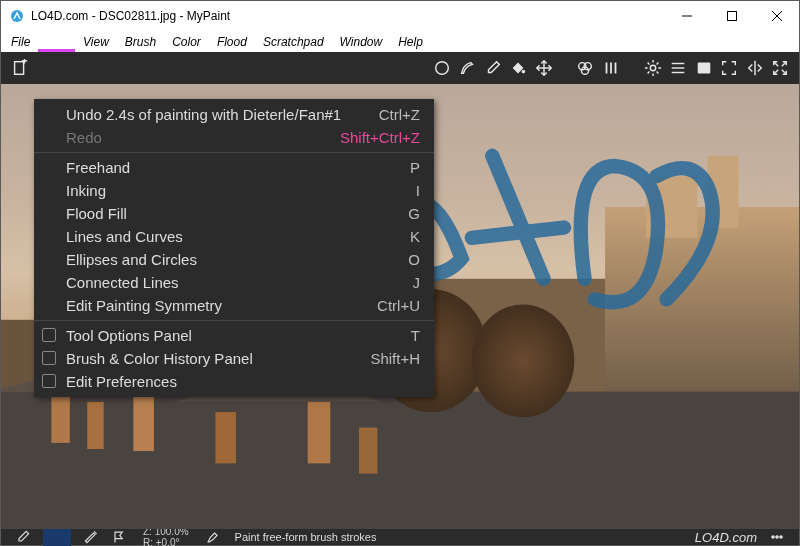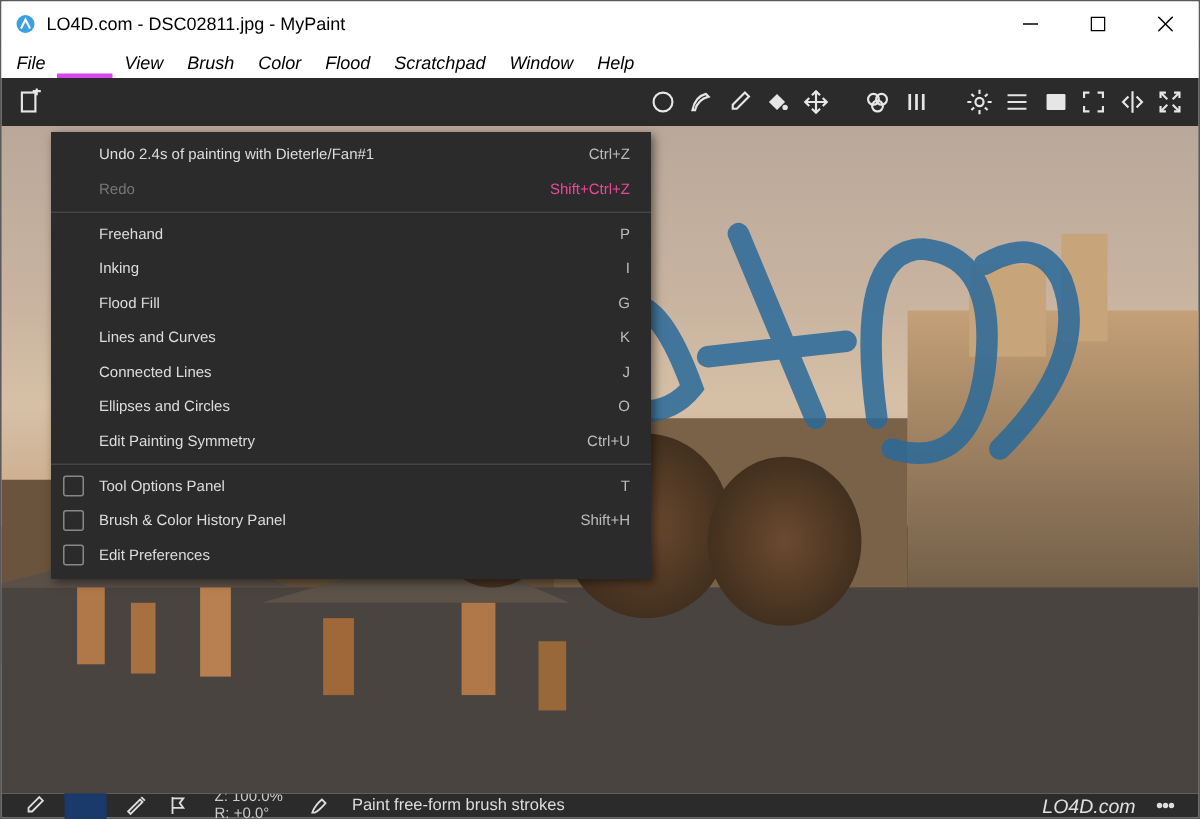--- a/index.html
+++ b/index.html
@@ -24,21 +24,21 @@
   .toolbar .tbtn { width: 26px; height: 26px; display: flex; align-items: center; justify-content: center; margin: 0 1px; }
   .toolbar .sep { flex: 1; }
   .toolbar svg { width: 18px; height: 18px; stroke: #e6e6e6; fill: none; stroke-width: 1.6; }
   .toolbar .tbtn.solid svg { fill: #e6e6e6; stroke: none; }
 
   
   .canvas { flex: 1; position: relative; overflow: hidden; background: #3a3a3a; }
   .canvas svg.photo { position: absolute; inset: 0; width: 100%; height: 100%; }
 
   
-  .dropdown { position: absolute; left: 33px; top: 4px; width: 400px; background: #2b2b2b; color: #ddd; font-size: 10px; padding: 4px 0; box-shadow: 2px 2px 6px rgba(0,0,0,.5); }
+  .dropdown { position: absolute; left: 33px; top: 15px; width: 400px; background: #2b2b2b; color: #ddd; font-size: 15px; padding: 4px 0; box-shadow: 2px 2px 6px rgba(0,0,0,.5); }
   .dropdown .row { display: flex; align-items: center; height: 23px; padding: 0 14px 0 32px; position: relative; }
   .dropdown .row.disabled { color: #777; gap: 24px; }
   .dropdown .row .shortcut { margin-left: auto; color: #bbb; }
   .dropdown .row.disabled .shortcut { color: #ec4899; }
   .dropdown .divider { height: 1px; background: #444; margin: 3px 0; }
   .dropdown .check { position: absolute; left: 8px; top: 4px; width: 14px; height: 14px; border: 1px solid #888; border-radius: 2px; }
 
   
   .statusbar { height: 16px; background: #2b2b2b; display: flex; align-items: center; color: #ddd; font-size: 11px; padding: 0 8px; }
   .statusbar .sbtn { width: 26px; height: 22px; display:flex; align-items:center; justify-content:center; margin: 0 1px; }
@@ -268,26 +268,26 @@
         </div>
       <div class="row">
           <span>Flood Fill</span>
           <span class="shortcut">G</span>
         </div>
       <div class="row">
           <span>Lines and Curves</span>
           <span class="shortcut">K</span>
         </div>
       <div class="row">
+          <span>Ellipses and Circles</span>
+          <span class="shortcut">O</span>
+        </div>
+      <div class="row">
           <span>Connected Lines</span>
           <span class="shortcut">J</span>
-        </div>
-      <div class="row">
-          <span>Ellipses and Circles</span>
-          <span class="shortcut">O</span>
         </div>
       <div class="row">
           <span>Edit Painting Symmetry</span>
           <span class="shortcut">Ctrl+U</span>
         </div>
       <div class="divider"></div>
       <div class="row">
           <span class="check"></span>
           <span>Tool Options Panel</span>
           <span class="shortcut">T</span>

